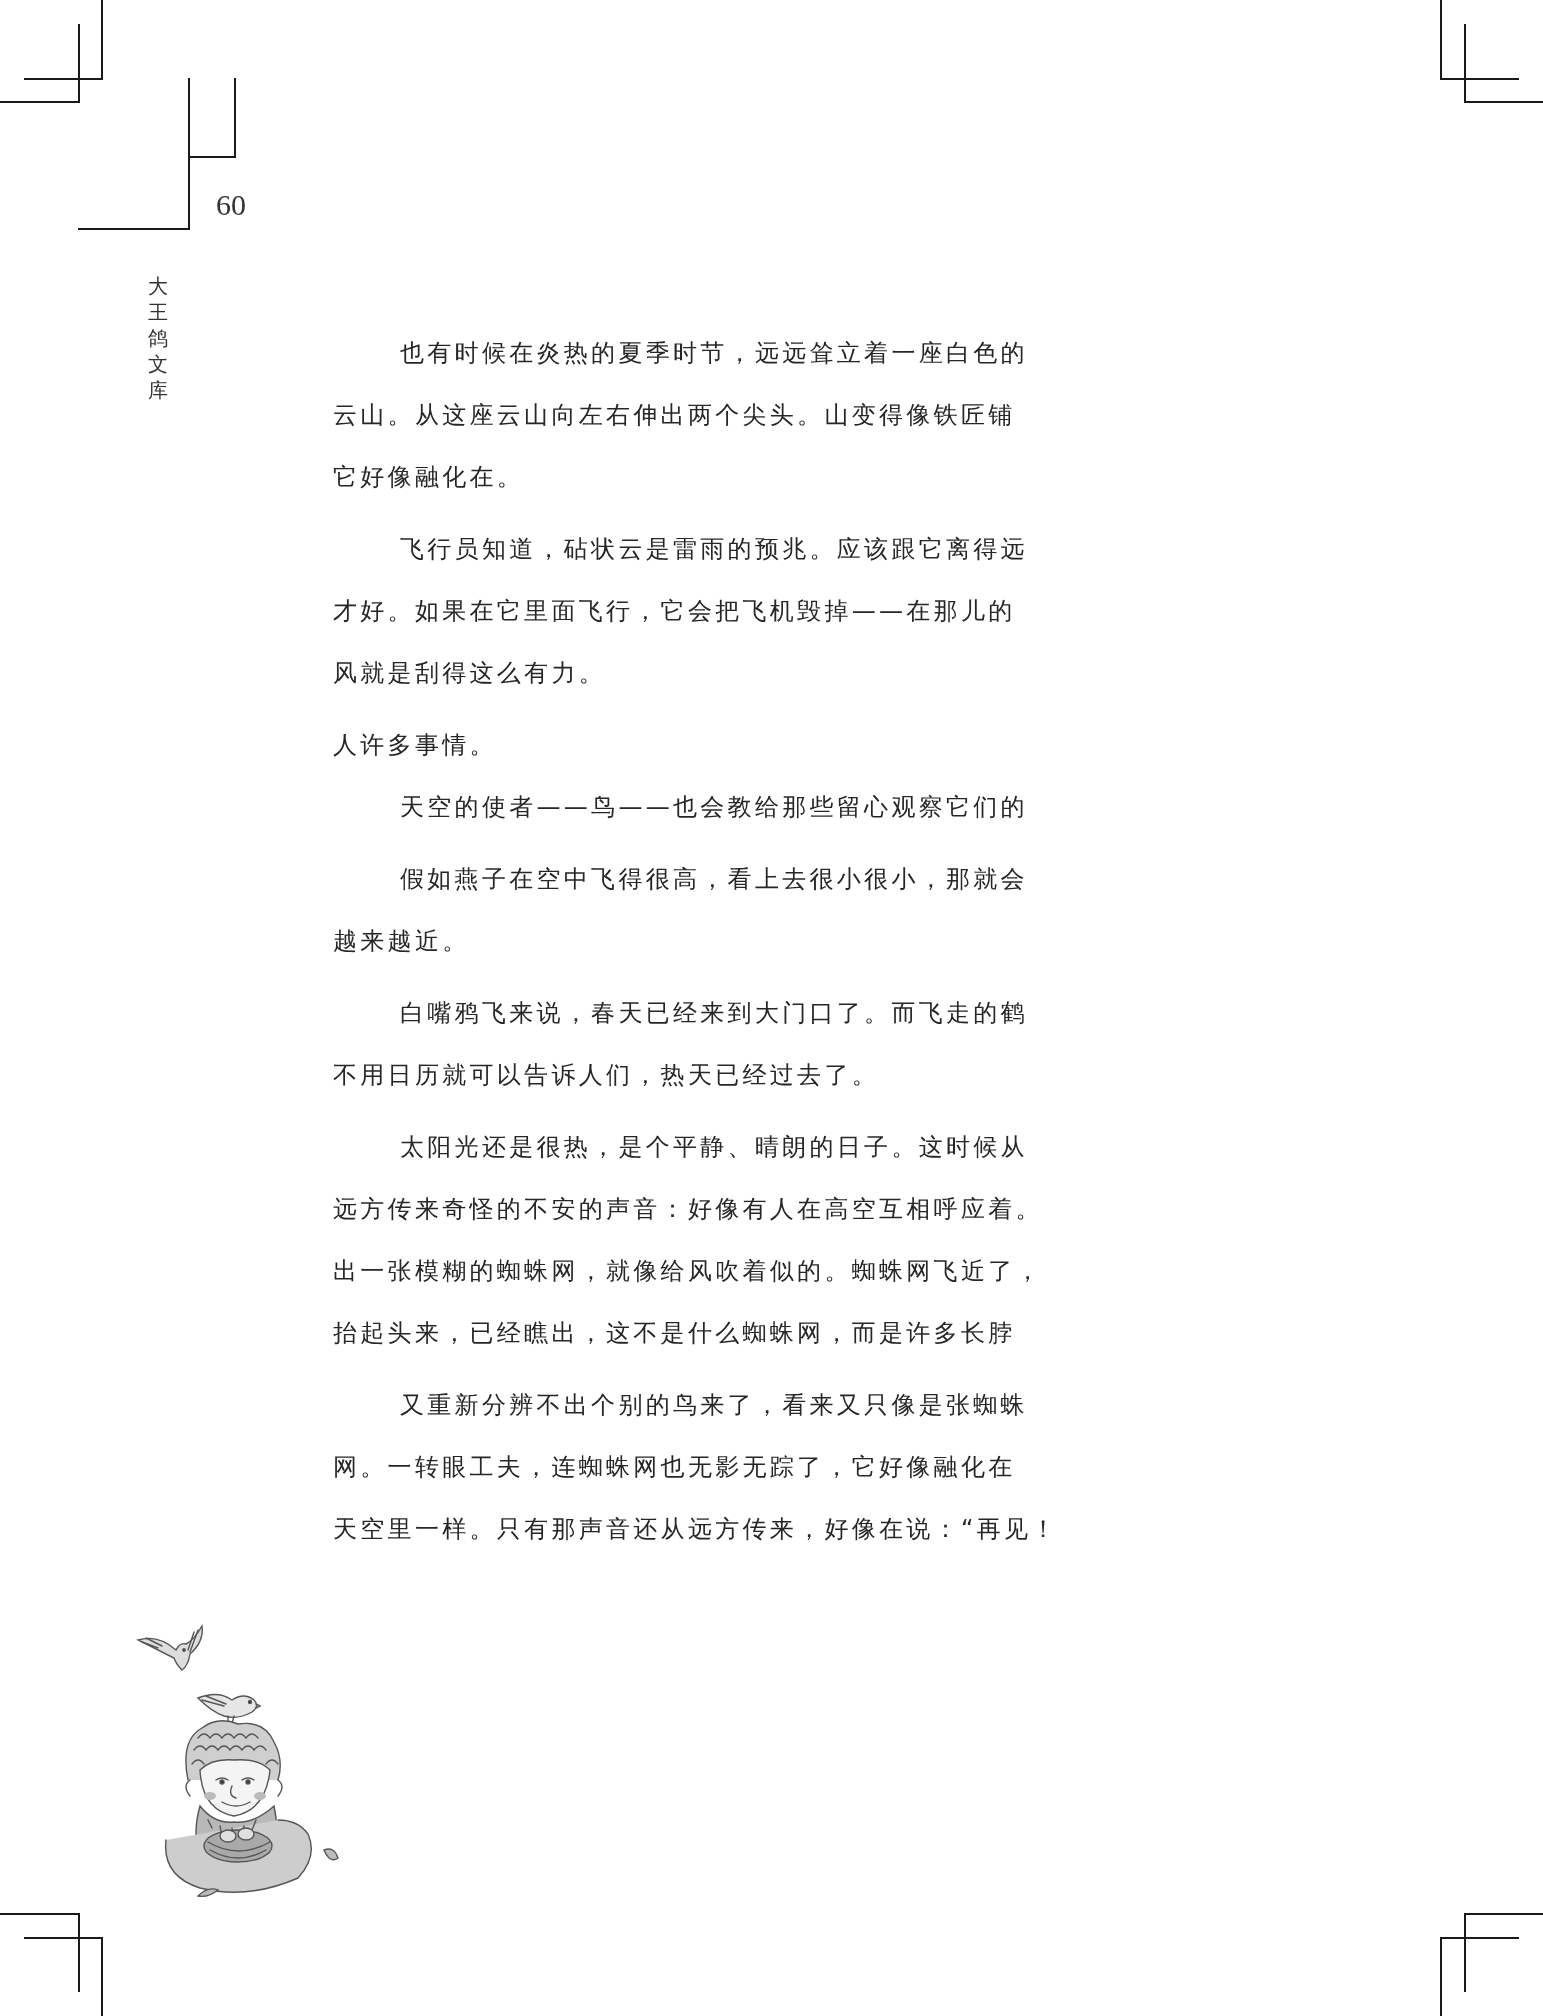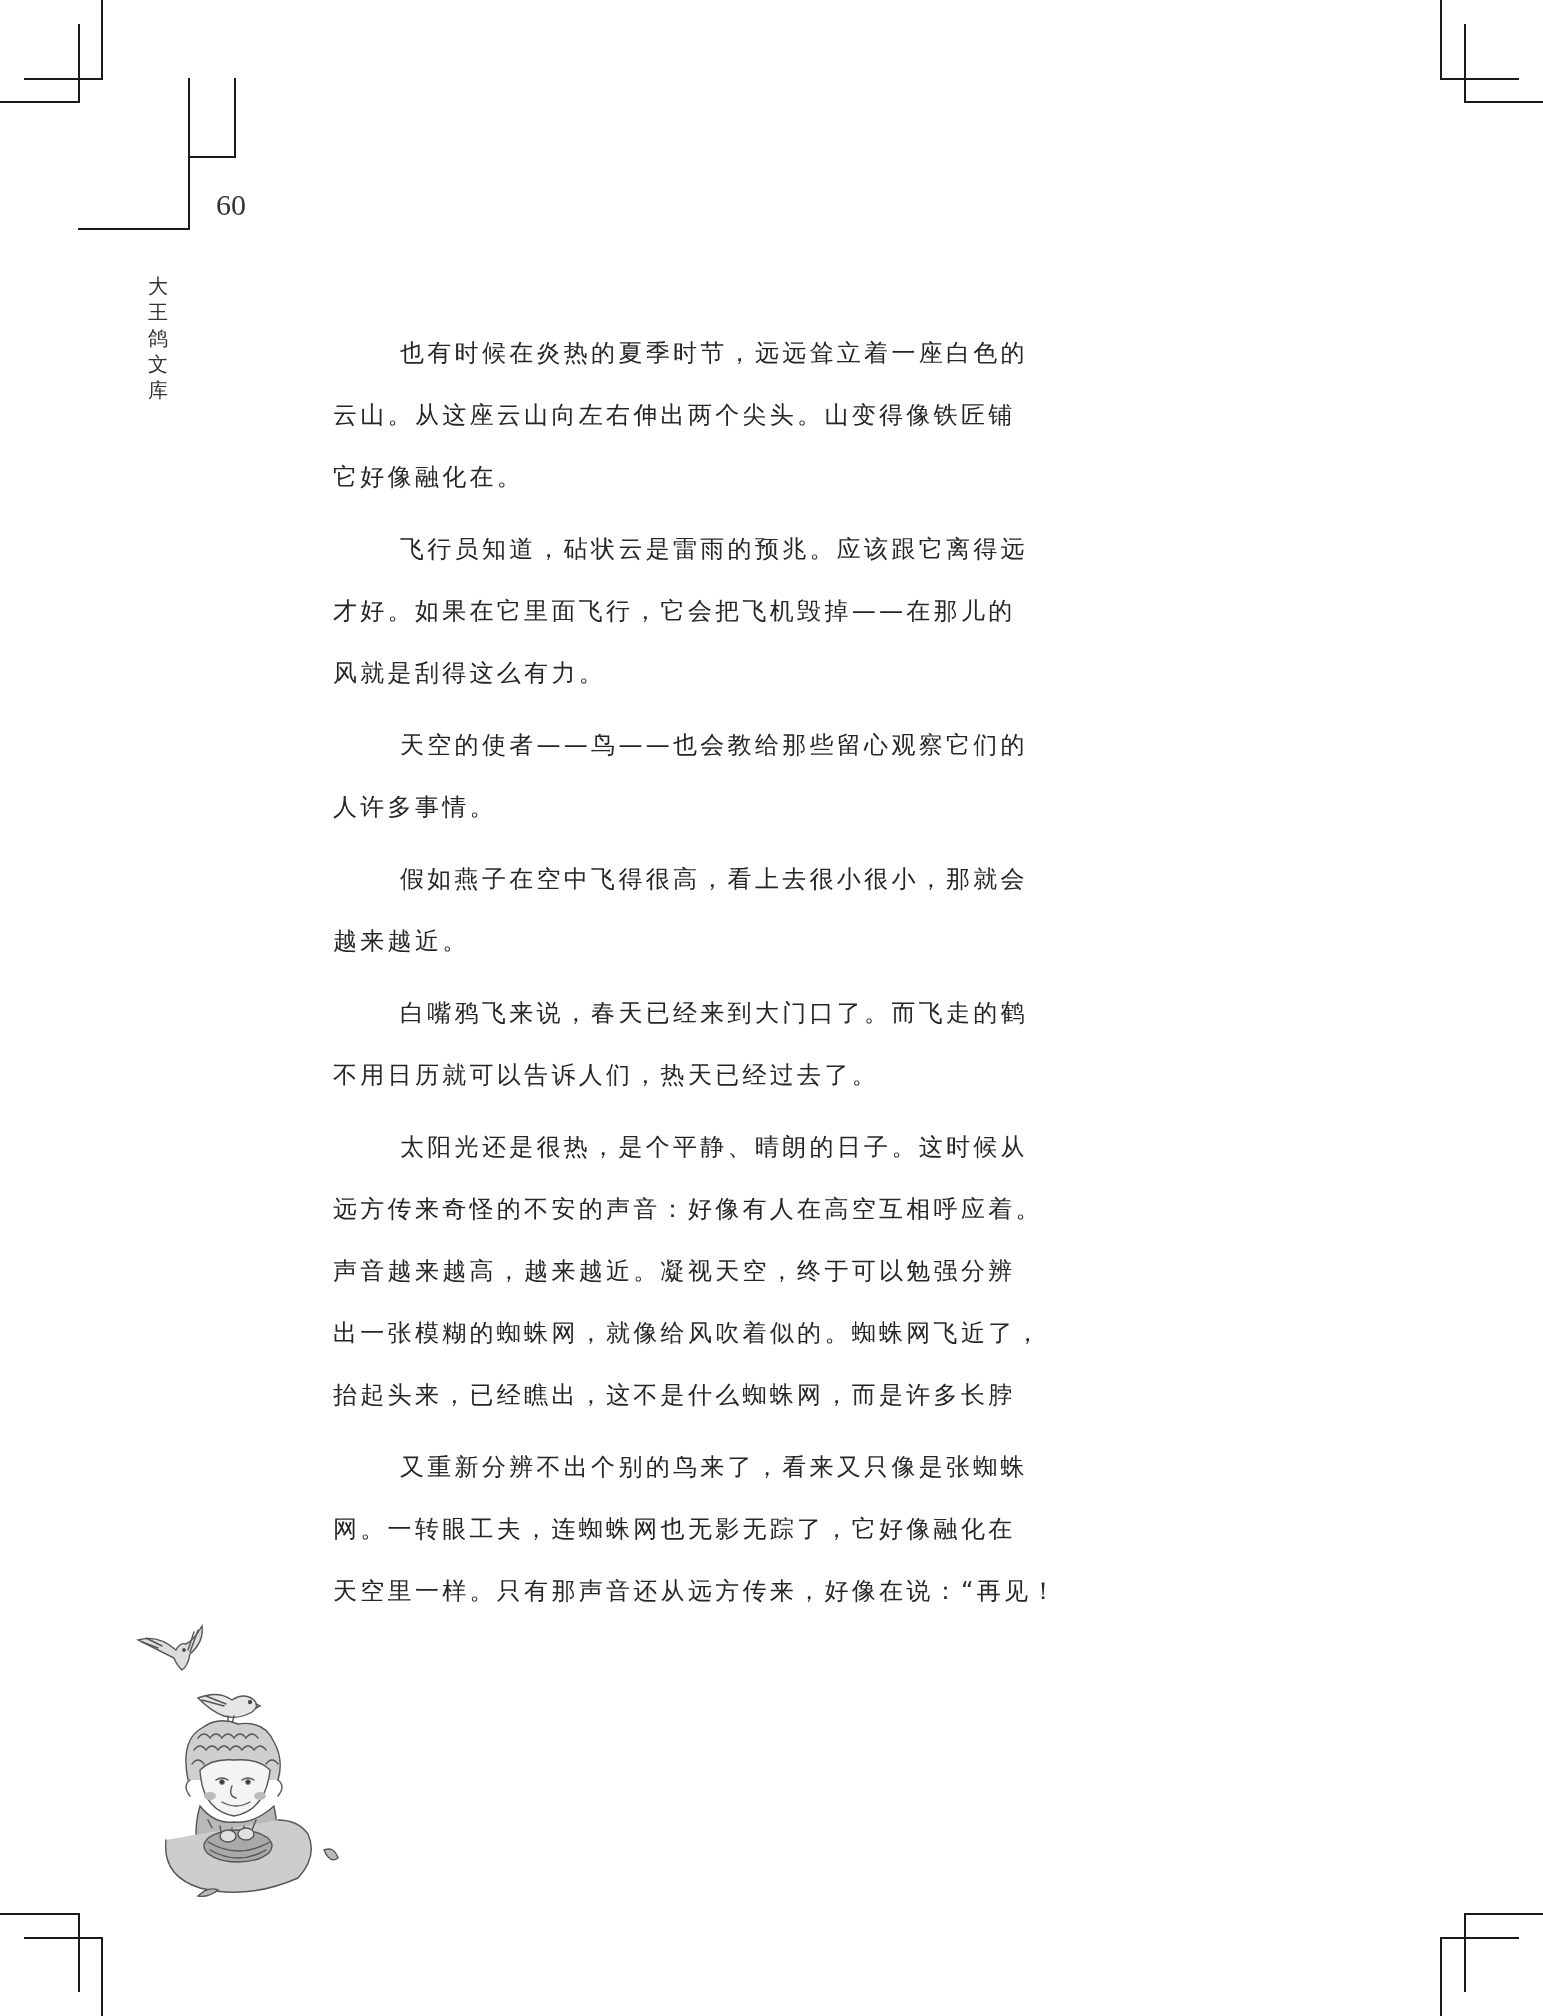--- a/index.html
+++ b/index.html
@@ -61,35 +61,34 @@
     <span class="line">也有时候在炎热的夏季时节，远远耸立着一座白色的</span>
     <span class="line" style="margin-left:-67px">云山。从这座云山向左右伸出两个尖头。山变得像铁匠铺</span>
     <span class="line" style="margin-left:-67px">它好像融化在。</span>
   </p>
   <p class="para">
     <span class="line">飞行员知道，砧状云是雷雨的预兆。应该跟它离得远</span>
     <span class="line" style="margin-left:-67px">才好。如果在它里面飞行，它会把飞机毁掉——在那儿的</span>
     <span class="line" style="margin-left:-67px">风就是刮得这么有力。</span>
   </p>
   <p class="para">
+    <span class="line" style="margin-left:-67px">人许多事情。</span>
     <span class="line">天空的使者——鸟——也会教给那些留心观察它们的</span>
-    <span class="line" style="margin-left:-67px">人许多事情。</span>
   </p>
   <p class="para">
     <span class="line">假如燕子在空中飞得很高，看上去很小很小，那就会</span>
     <span class="line" style="margin-left:-67px">越来越近。</span>
   </p>
   <p class="para">
     <span class="line">白嘴鸦飞来说，春天已经来到大门口了。而飞走的鹤</span>
     <span class="line" style="margin-left:-67px">不用日历就可以告诉人们，热天已经过去了。</span>
   </p>
   <p class="para">
     <span class="line">太阳光还是很热，是个平静、晴朗的日子。这时候从</span>
     <span class="line" style="margin-left:-67px">远方传来奇怪的不安的声音：好像有人在高空互相呼应着。</span>
-    <span class="line" style="margin-left:-67px">声音越来越高，越来越近。凝视天空，终于可以勉强分辨</span>
     <span class="line" style="margin-left:-67px">出一张模糊的蜘蛛网，就像给风吹着似的。蜘蛛网飞近了，</span>
     <span class="line" style="margin-left:-67px">抬起头来，已经瞧出，这不是什么蜘蛛网，而是许多长脖</span>
   </p>
   <p class="para">
     <span class="line">又重新分辨不出个别的鸟来了，看来又只像是张蜘蛛</span>
     <span class="line" style="margin-left:-67px">网。一转眼工夫，连蜘蛛网也无影无踪了，它好像融化在</span>
     <span class="line" style="margin-left:-67px">天空里一样。只有那声音还从远方传来，好像在说：“再见！</span>
   </p>
 </div>
 

